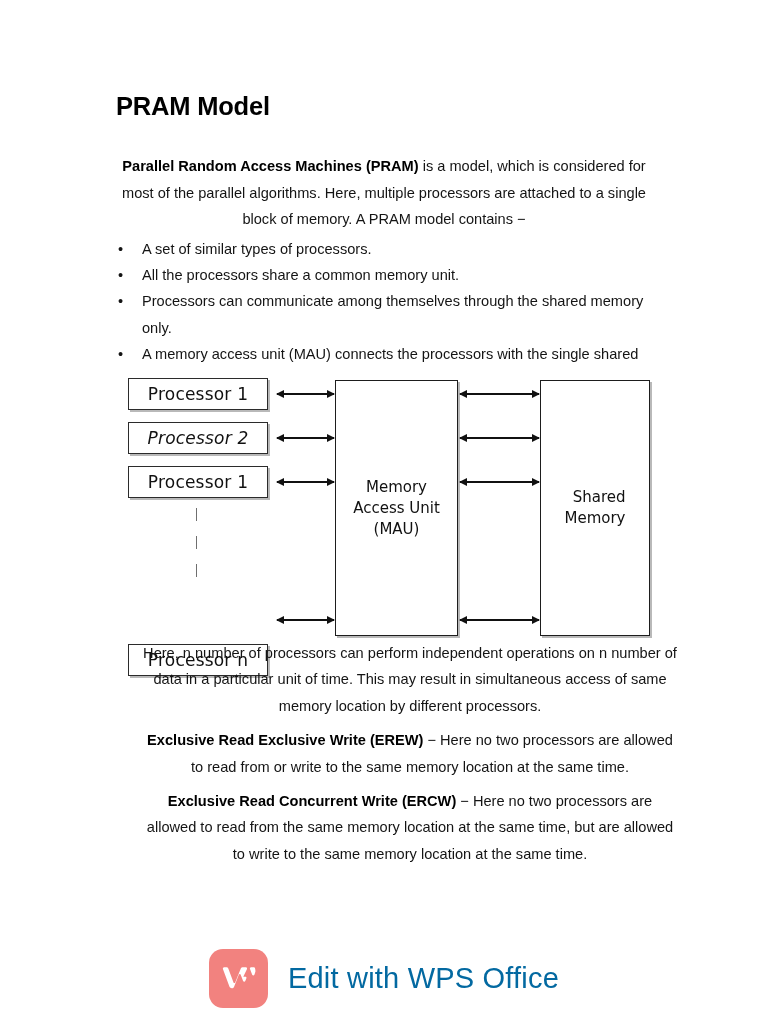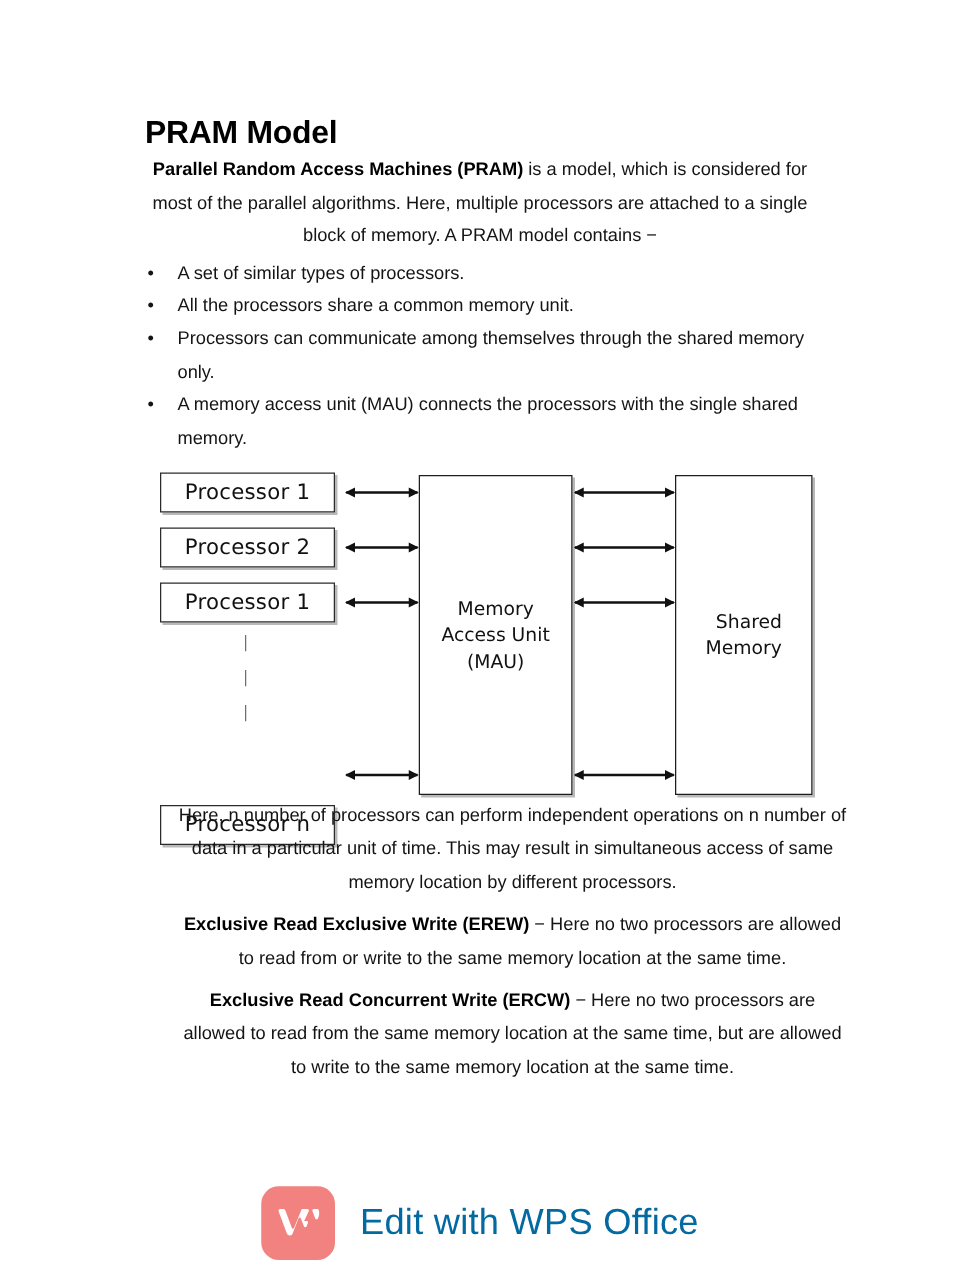--- a/index.html
+++ b/index.html
@@ -30,21 +30,21 @@
     left: 116px;
     top: 92px;
     width: 536px;
   }
 
   .title {
     font-size: 25.5px;
     font-weight: bold;
     letter-spacing: -0.2px;
     color: #000000;
-    margin: 0 0 2px 0;
+    margin: 0 0 32px 0;
     line-height: 1.15;
   }
 
   .para {
     font-size: 14.6px;
     line-height: 26.4px;
     color: #141414;
     margin: 0;
     text-align: center;
   }
@@ -235,21 +235,21 @@
         <span class="bullet-dot">•</span>
         <span>A memory access unit (MAU) connects the processors with the single shared memory.</span>
       </li>
     </ul>
 
   </div>
 
   <div class="diagram">
 
     <div class="proc-box" style="top:0px;">Processor 1</div>
-    <div class="proc-box" style="top:44px;">Processor 2</div>
+    <div class="proc-box" style="top:44px;font-style:italic;">Processor 2</div>
     <div class="proc-box" style="top:88px;">Processor 1</div>
     <div class="proc-box" style="top:226px;margin-top:40px;">Processor n</div>
 
     <div class="ellipsis-marks">
       <i></i>
         <i></i>
         <i></i>
     </div>
 
     <div class="tall-box mau-box">Memory

